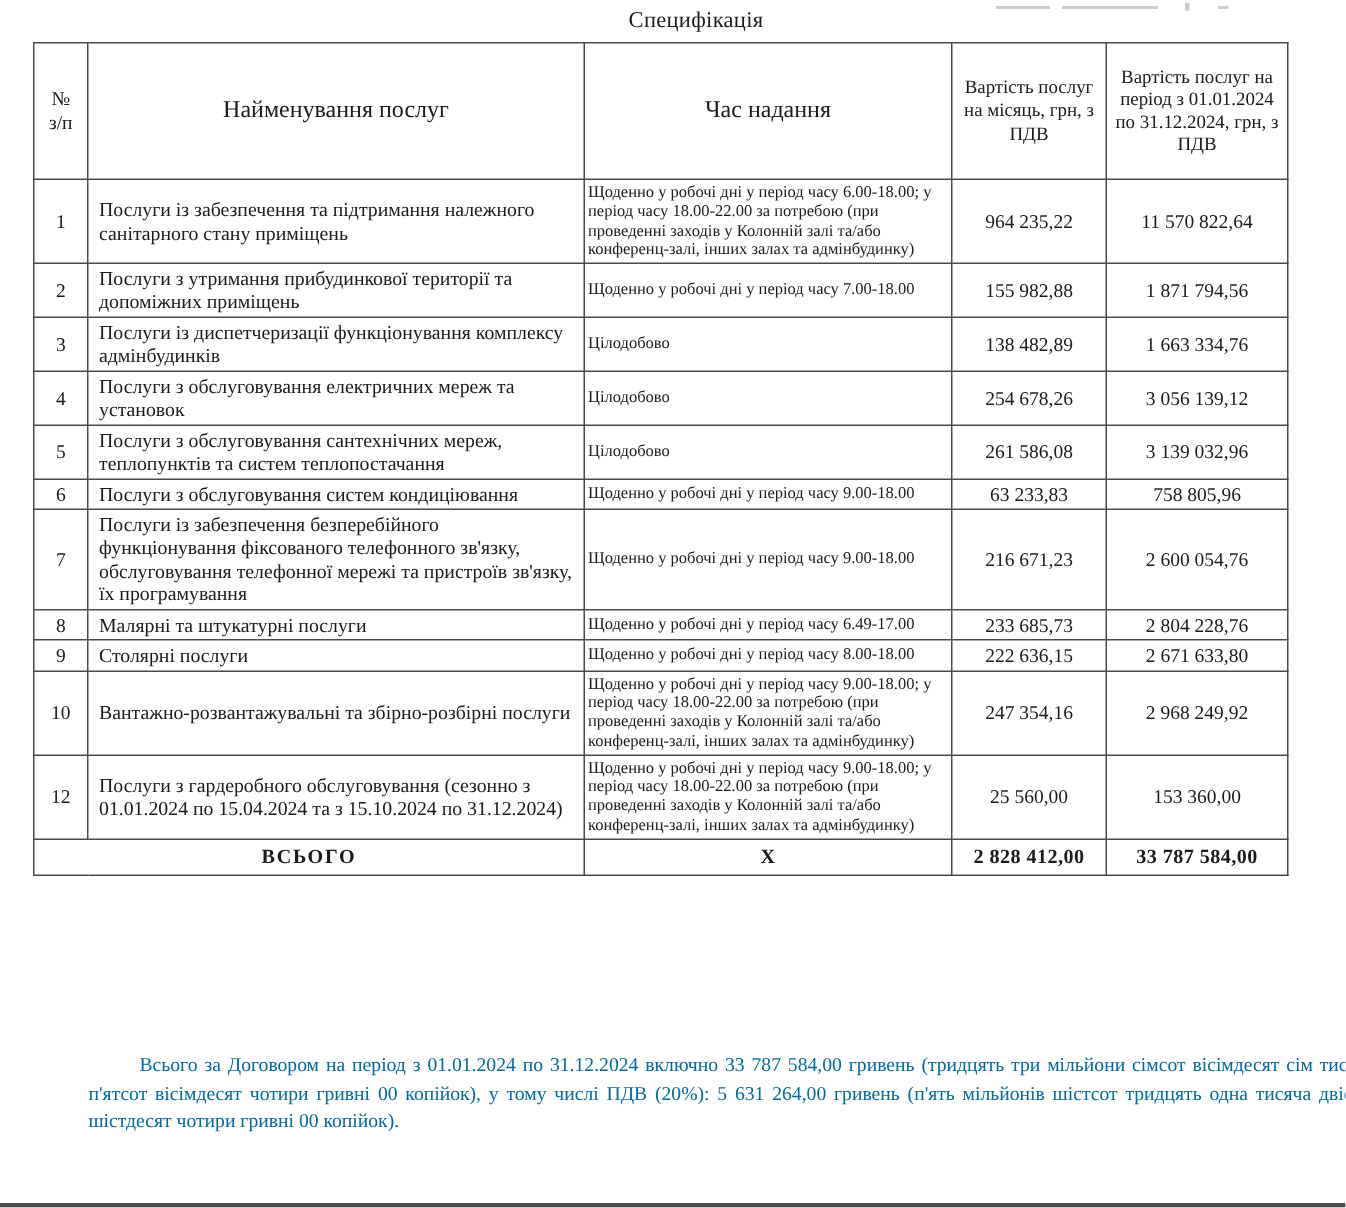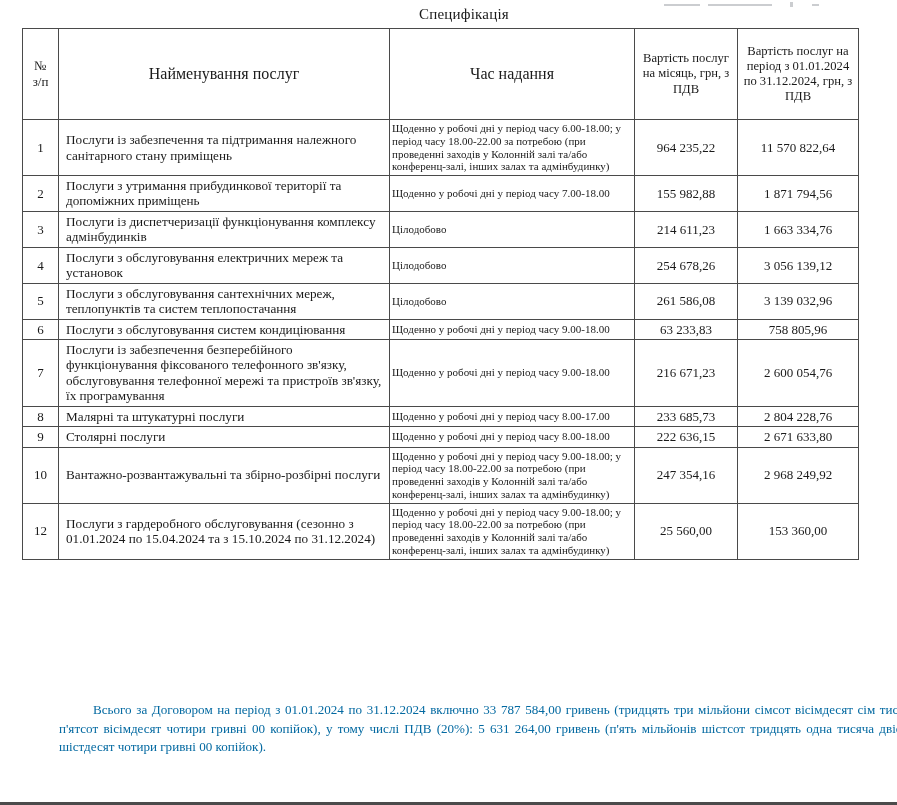--- a/index.html
+++ b/index.html
@@ -190,21 +190,21 @@
         <td class="col-num">2</td>
         <td class="col-name">Послуги з утримання прибудинкової території та допоміжних приміщень</td>
         <td class="col-time">Щоденно у робочі дні у період часу 7.00-18.00</td>
         <td class="col-money">155 982,88</td>
         <td class="col-money">1 871 794,56</td>
       </tr>
       <tr>
         <td class="col-num">3</td>
         <td class="col-name">Послуги із диспетчеризації функціонування комплексу адмінбудинків</td>
         <td class="col-time">Цілодобово</td>
-        <td class="col-money">214 611,23</td>
+        <td class="col-money">138 482,89</td>
         <td class="col-money">1 663 334,76</td>
       </tr>
       <tr>
         <td class="col-num">4</td>
         <td class="col-name">Послуги з обслуговування електричних мереж та установок</td>
         <td class="col-time">Цілодобово</td>
         <td class="col-money">254 678,26</td>
         <td class="col-money">3 056 139,12</td>
       </tr>
       <tr>
@@ -224,21 +224,21 @@
       <tr>
         <td class="col-num">7</td>
         <td class="col-name">Послуги із забезпечення безперебійного функціонування фіксованого телефонного зв'язку, обслуговування телефонної мережі та пристроїв зв'язку, їх програмування</td>
         <td class="col-time">Щоденно у робочі дні у період часу 9.00-18.00</td>
         <td class="col-money">216 671,23</td>
         <td class="col-money">2 600 054,76</td>
       </tr>
       <tr>
         <td class="col-num">8</td>
         <td class="col-name">Малярні та штукатурні послуги</td>
-        <td class="col-time">Щоденно у робочі дні у період часу 8.00-17.00</td>
+        <td class="col-time">Щоденно у робочі дні у період часу 6.49-17.00</td>
         <td class="col-money">233 685,73</td>
         <td class="col-money">2 804 228,76</td>
       </tr>
       <tr>
         <td class="col-num">9</td>
         <td class="col-name">Столярні послуги</td>
         <td class="col-time">Щоденно у робочі дні у період часу 8.00-18.00</td>
         <td class="col-money">222 636,15</td>
         <td class="col-money">2 671 633,80</td>
       </tr>
@@ -249,19 +249,25 @@
         <td class="col-money">247 354,16</td>
         <td class="col-money">2 968 249,92</td>
       </tr>
       <tr>
         <td class="col-num">12</td>
         <td class="col-name">Послуги з гардеробного обслуговування (сезонно з 01.01.2024 по 15.04.2024 та з 15.10.2024 по 31.12.2024)</td>
         <td class="col-time">Щоденно у робочі дні у період часу 9.00-18.00; у період часу 18.00-22.00 за потребою (при проведенні заходів у Колонній залі та/або конференц-залі, інших залах та адмінбудинку)</td>
         <td class="col-money">25 560,00</td>
         <td class="col-money">153 360,00</td>
       </tr>
+      <tr class="total">
+        <td class="total-label" colspan="2">ВСЬОГО</td>
+        <td>X</td>
+        <td>2 828 412,00</td>
+        <td>33 787 584,00</td>
+      </tr>
     </tbody>
   </table>
 </div>
 
 <div class="doc-footer">Всього за Договором на період з 01.01.2024 по 31.12.2024 включно 33 787 584,00 гривень (тридцять три мільйони сімсот вісімдесят сім тисяч п'ятсот вісімдесят чотири гривні 00 копійок), у тому числі ПДВ (20%): 5 631 264,00 гривень (п'ять мільйонів шістсот тридцять одна тисяча двісті шістдесят чотири гривні 00 копійок).</div>
 
 <div class="scan-bottom"></div>
 
 </body></html>

